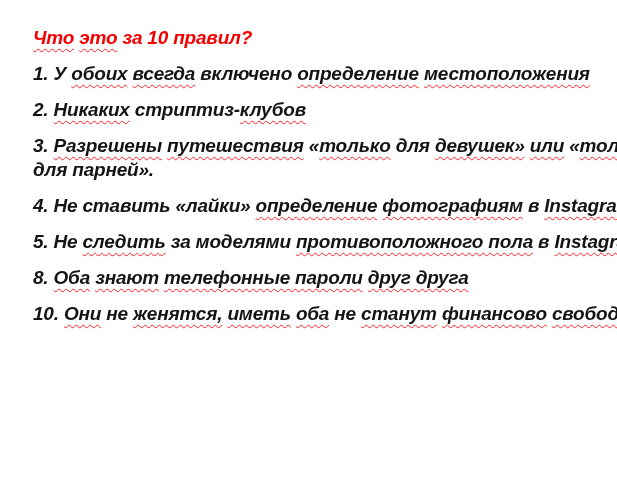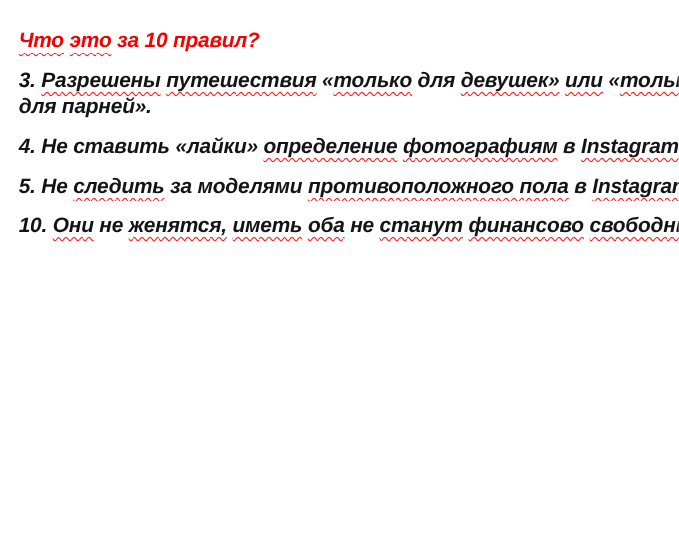--- a/index.html
+++ b/index.html
@@ -7,21 +7,21 @@
     padding: 0;
     width: 617px;
     height: 501px;
     background: #ffffff;
     overflow: hidden;
   }
   .doc {
     box-sizing: border-box;
     width: 617px;
     height: 501px;
-    padding: 26px 0 0 17px;
+    padding: 26px 0 0 33px;
     font-family: "Liberation Sans", sans-serif;
     font-weight: bold;
     font-style: italic;
     font-size: 19px;
     letter-spacing: -0.2px;
     color: var(--body-color, #141414);
   }
   .para {
     margin: 0 0 12px 0;
   }
@@ -52,30 +52,37 @@
 </style>
 </head>
 <body>
 
 <div class="doc">
   <div id="text-area">
       <div class="para title-para">
         <div class="line"><span class="sp">Что</span><span> </span><span class="sp">это</span><span> за 10 правил?</span></div>
       </div>
       <div class="para">
+        <div class="line"><span>1. У </span><span class="sp">обоих</span><span> </span><span class="sp">всегда</span><span> включено </span><span class="sp">определение</span><span> </span><span class="sp">местоположения</span></div>
+      </div>
+      <div class="para">
+        <div class="line"><span>2. </span><span class="sp">Никаких</span><span> стриптиз-</span><span class="sp">клубов</span></div>
       </div>
       <div class="para">
         <div class="line"><span>3. </span><span class="sp">Разрешены</span><span> </span><span class="sp">путешествия</span><span> «</span><span class="sp">только</span><span> для </span><span class="sp">девушек»</span><span> </span><span class="sp">или</span><span> «</span><span class="sp">только</span></div>
         <div class="line"><span>для парней».</span></div>
       </div>
       <div class="para">
         <div class="line"><span>4. Не ставить «лайки» </span><span class="sp">определение</span><span> </span><span class="sp">фотографиям</span><span> в </span><span class="sp">Instagram</span></div>
       </div>
       <div class="para">
         <div class="line"><span>5. Не </span><span class="sp">следить</span><span> за моделями </span><span class="sp">противоположного пола</span><span> в </span><span class="sp">Instagram</span></div>
       </div>
       <div class="para">
       </div>
       <div class="para">
+        <div class="line"><span>8. </span><span class="sp">Оба</span><span> </span><span class="sp">знают</span><span> </span><span class="sp">телефонные пароли</span><span> </span><span class="sp">друг друга</span></div>
+      </div>
+      <div class="para">
         <div class="line"><span>10. </span><span class="sp">Они</span><span> не </span><span class="sp">женятся,</span><span> </span><span class="sp">иметь</span><span> </span><span class="sp">оба</span><span> не </span><span class="sp">станут</span><span> </span><span class="sp">финансово</span><span> </span><span class="sp">свободными</span></div>
       </div>
     </div>
 </div>
 
 </body></html>

